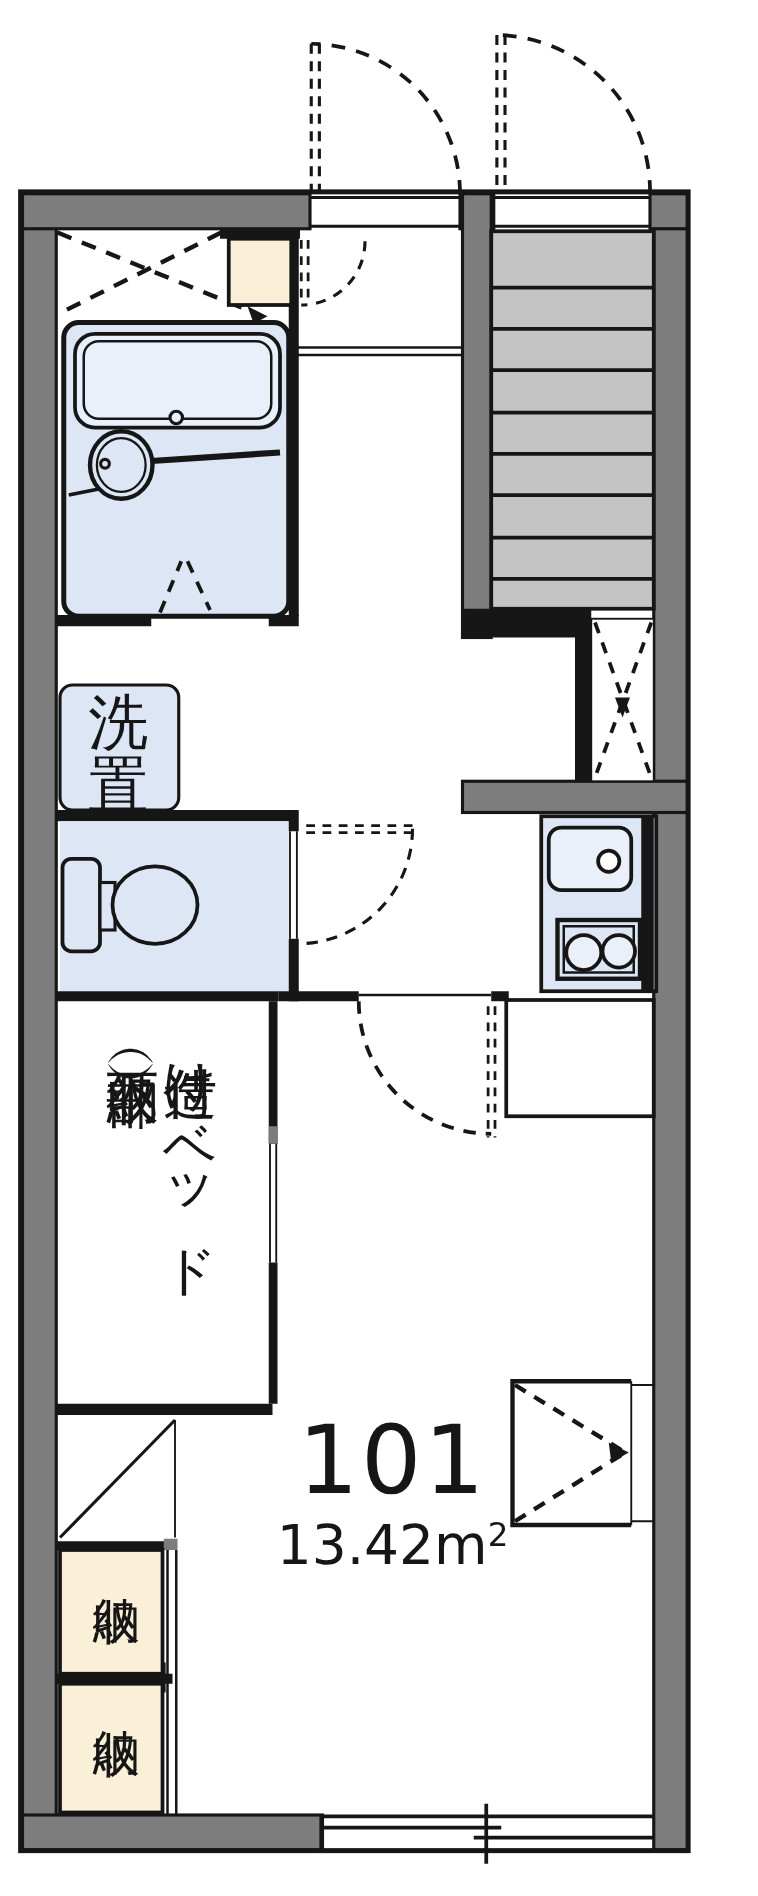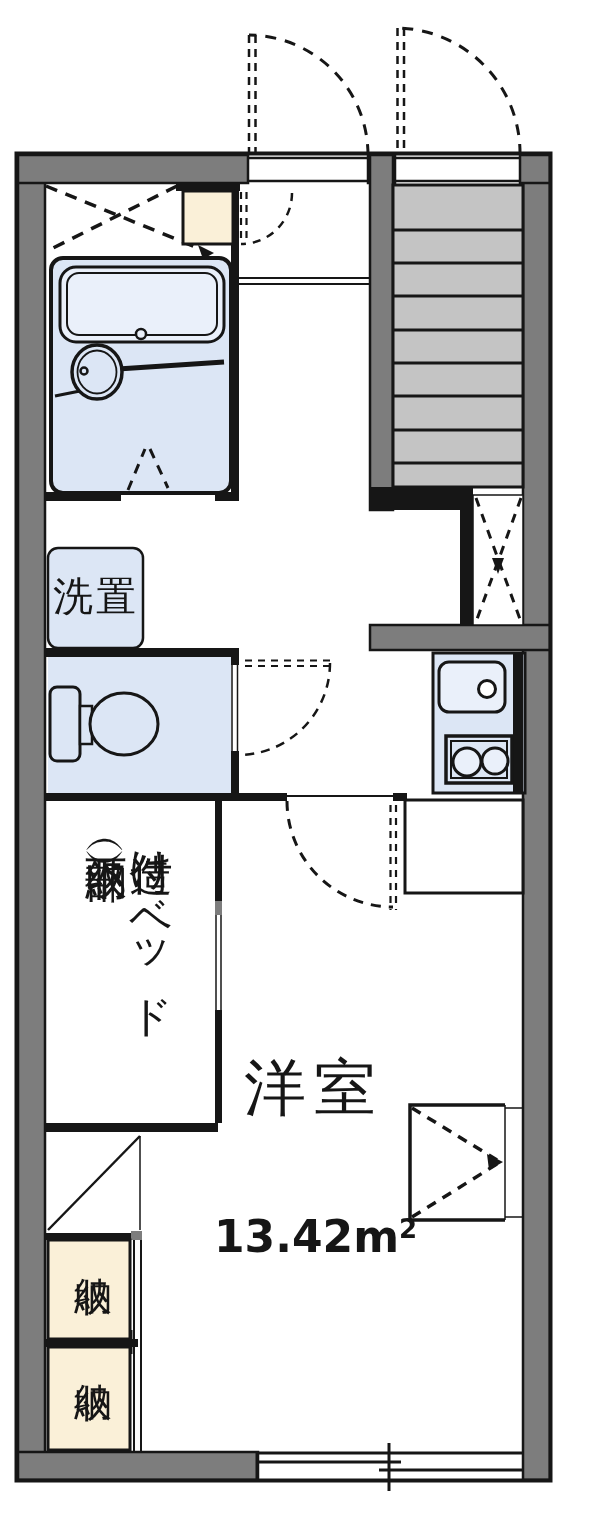--- a/index.html
+++ b/index.html
@@ -2,28 +2,28 @@
 <html style="--wall: #7d7d7d; --tread: #c4c4c4; --fixture: #dce6f5; --fixture_light: #eaf0fa; --cream: #faf0d8; --ink: #161616; --paper: #ffffff;"><head>
 <meta charset="utf-8">
 <style>
   html,body{margin:0;padding:0;background:#fff;}
   .plan{position:relative;width:606px;height:1517px;background:var(--paper);
         font-family:"DejaVu Sans","Liberation Sans",sans-serif;color:var(--ink);overflow:hidden;}
   .plan svg{position:absolute;left:0;top:0;}
   .lbl{position:absolute;line-height:1.04;color:var(--ink);letter-spacing:0;}
   .c{text-align:center;}
   .v{writing-mode:vertical-rl;text-orientation:mixed;}
-  .washer-lbl{left:48px;top:576px;width:96px;font-size:40px;letter-spacing:3px;}
+  .washer-lbl{left:48px;top:554px;width:96px;font-size:48px;letter-spacing:3px;}
   .bed1{left:126px;top:820px;width:48px;font-size:43px;}
   .bed2{left:82px;top:826px;width:46px;font-size:42px;}
   .sto1{left:66px;top:1248px;width:46px;font-size:38px;}
   .sto2{left:66px;top:1354px;width:46px;font-size:38px;}
   .room-name{left:214px;top:1056px;width:200px;font-size:62px;letter-spacing:8px;}
   .room-num{left:214px;top:1128px;width:200px;font-size:76px;letter-spacing:2px;}
-  .room-area{left:214px;top:1214px;width:200px;font-size:44px;font-weight:bold;}
+  .room-area{left:214px;top:1214px;width:200px;font-size:44px;}
   .room-area sup{font-size:26px;vertical-align:14px;}
   .room-tatami{left:214px;top:1260px;width:200px;font-size:44px;}
   
   .wall{fill:var(--wall);stroke:var(--ink);stroke-width:2.5;}
   .blk{fill:var(--ink);stroke:none;}
   .gry{fill:var(--wall);stroke:none;}
   .fx{fill:var(--fixture);stroke:var(--ink);}
   .fxl{fill:var(--fixture_light);stroke:var(--ink);}
   .crm{fill:var(--cream);stroke:var(--ink);stroke-width:3;}
   .wht{fill:var(--paper);stroke:var(--ink);}
@@ -207,15 +207,15 @@
   </g>
 
   <rect class="ln" x="16.5" y="153.5" width="534" height="1327" stroke-width="4"></rect>
 </svg>
 
   <div class="lbl c washer-lbl">洗置</div>
   <div class="lbl v bed1">造付けベッド</div>
   <div class="lbl v bed2">（下部収納）</div>
   <div class="lbl v sto1">収納</div>
   <div class="lbl v sto2">収納</div>
-  <div class="lbl c room-name">洋室</div>
+  <div class="lbl c room-num">101</div>
   <div class="lbl c room-area"><span>13.42m</span><sup>2</sup></div>
 </div>
 
 </body></html>

